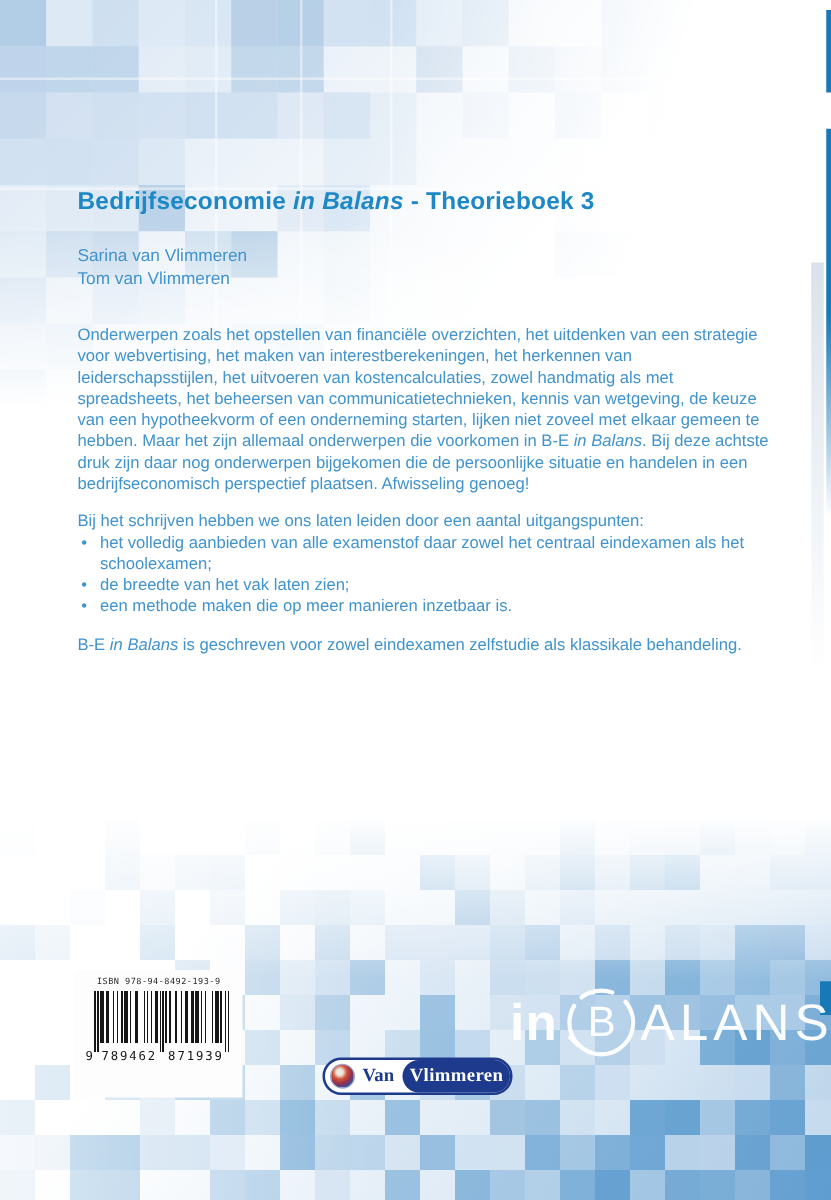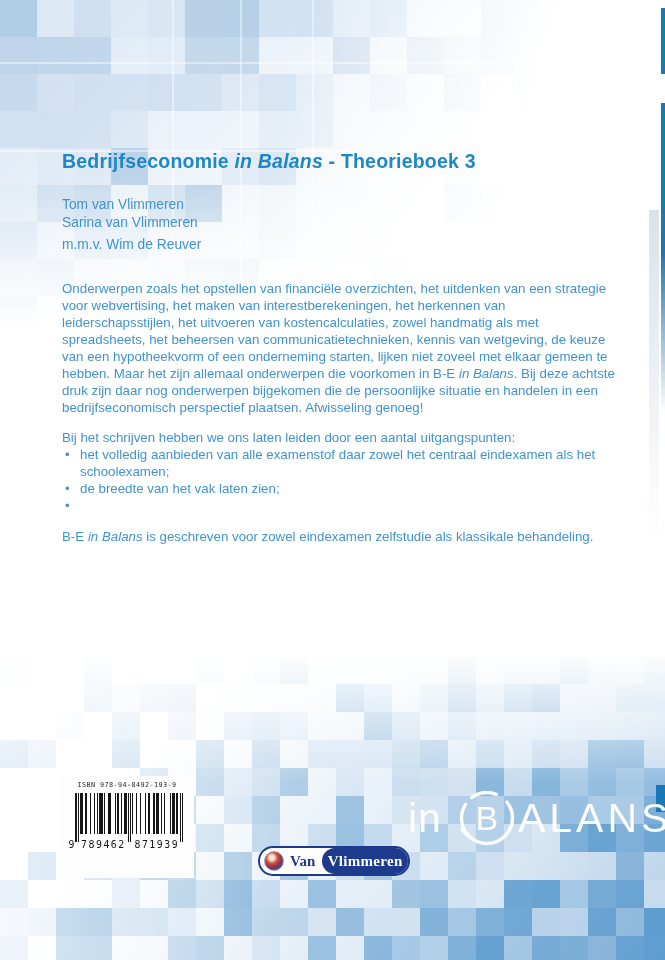--- a/index.html
+++ b/index.html
@@ -50,21 +50,21 @@
   .vv-globe{width:20px;height:20px;border-radius:50%;flex:none;
      background:radial-gradient(circle at 38% 32%, #f5f0ea 0%, #e8e2d8 16%, #d35238 34%, #94304e 56%, #2d4fa0 78%, #1d3a8c 100%);
      border:1px solid #9aa6c8;box-sizing:border-box;}
   .vv-van{font-family:"Liberation Serif", serif;font-weight:bold;font-size:15px;color:var(--accent_navy,#1d3a8c);margin:0 7px 0 6px;}
   .vv-pill{flex:1;height:26px;background:var(--accent_navy,#1d3a8c);border-radius:14px;color:#ffffff;
      font-family:"Liberation Serif", serif;font-weight:bold;font-size:15px;
      display:flex;align-items:center;justify-content:center;letter-spacing:0.3px;}
   
   .inbalans{position:absolute;left:408px;top:786px;height:64px;display:flex;align-items:center;
      color:rgba(255,255,255,0.96);}
-  .ib-in{font-size:41px;letter-spacing:1px;font-weight:400;margin-right:16px;}
+  .ib-in{font-size:41px;letter-spacing:1px;font-weight:700;margin-right:6px;}
   .ib-circle{position:relative;width:58px;height:58px;flex:none;display:flex;align-items:center;justify-content:center;}
   .ib-circle svg{position:absolute;inset:0;}
   .ib-b{position:relative;font-size:34px;font-weight:400;}
   .ib-rest{font-size:41px;letter-spacing:4px;font-weight:400;margin-left:2px;}
 </style>
 </head>
 <body>
 
 <div class="stage">
 
@@ -325,39 +325,39 @@
 
   <div class="edge-bar" id="edge-strip"></div>
   <div class="edge-bar" id="edge-bar-1" style="background: rgb(23, 121, 184);"></div>
   <div class="edge-bar" id="edge-bar-2" style="background: linear-gradient(rgb(23, 121, 184) 0%, rgb(23, 121, 184) 48%, rgba(23, 121, 184, 0) 100%);"></div>
   <div class="edge-bar" id="edge-bar-3" style="background: rgb(23, 121, 184);"></div>
 
   <div class="textcol">
     <h1 class="book-title"><span>Bedrijfseconomie </span><i>in Balans</i><span> - Theorieboek 3</span></h1>
 
     <div class="authors">
+      <div>Sarina van Vlimmeren</div>
       <div>Tom van Vlimmeren</div>
-      <div>Sarina van Vlimmeren</div>
     </div>
-    <div class="contributor">m.m.v. Wim de Reuver</div>
 
     <div class="bodytext">
       <p><span>Onderwerpen zoals het opstellen van financiële overzichten, het uitdenken van een strategie voor webvertising, het maken van interestberekeningen, het herkennen van leiderschapsstijlen, het uitvoeren van kostencalculaties, zowel handmatig als met spreadsheets, het beheersen van communicatietechnieken, kennis van wetgeving, de keuze van een hypotheekvorm of een onderneming starten, lijken niet zoveel met elkaar gemeen te hebben. Maar het zijn allemaal onderwerpen die voorkomen in B-E </span><i>in Balans</i><span>. Bij deze achtste druk zijn daar nog onderwerpen bijgekomen die de persoonlijke situatie en handelen in een bedrijfseconomisch perspectief plaatsen. Afwisseling genoeg!</span></p>
       <p style="margin-bottom:0">Bij het schrijven hebben we ons laten leiden door een aantal uitgangspunten:</p>
       <ul class="principles">
         <li>
           <span class="blt">•</span>
           <span>het volledig aanbieden van alle examenstof daar zowel het centraal eindexamen als het schoolexamen;</span>
         </li>
         <li>
           <span class="blt">•</span>
           <span>de breedte van het vak laten zien;</span>
         </li>
         <li>
           <span class="blt">•</span>
+          <span>een methode maken die op meer manieren inzetbaar is.</span>
         </li>
       </ul>
       <p><span>B-E </span><i>in Balans</i><span> is geschreven voor zowel eindexamen zelfstudie als klassikale behandeling.</span></p>
     </div>
   </div>
 
   <div class="barcode-panel">
     <div class="isbn-label">ISBN 978-94-8492-193-9</div>
     <svg class="barcode-svg" id="ean-svg" width="118" height="62" viewBox="-8 0 126 62" shape-rendering="crispEdges">
         <rect x="0.00" y="0" width="1.21" height="52" fill="#161616"></rect>

